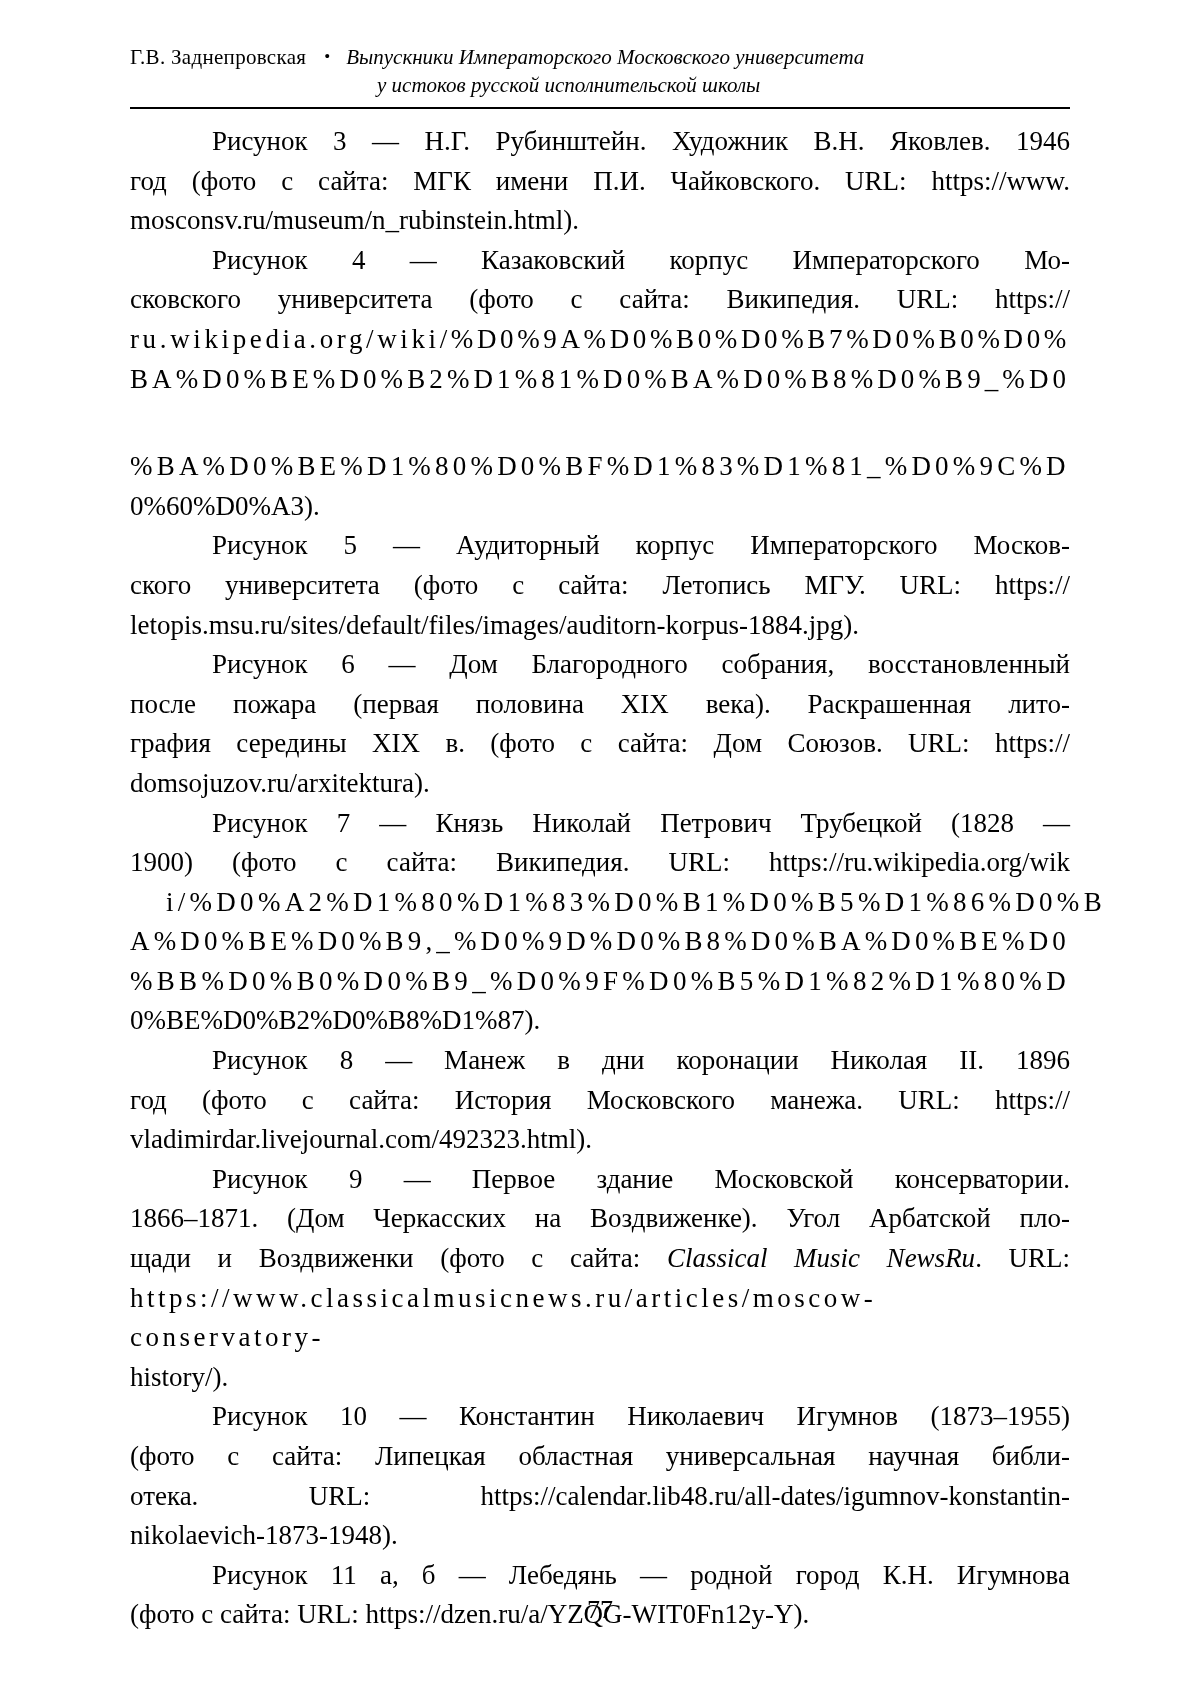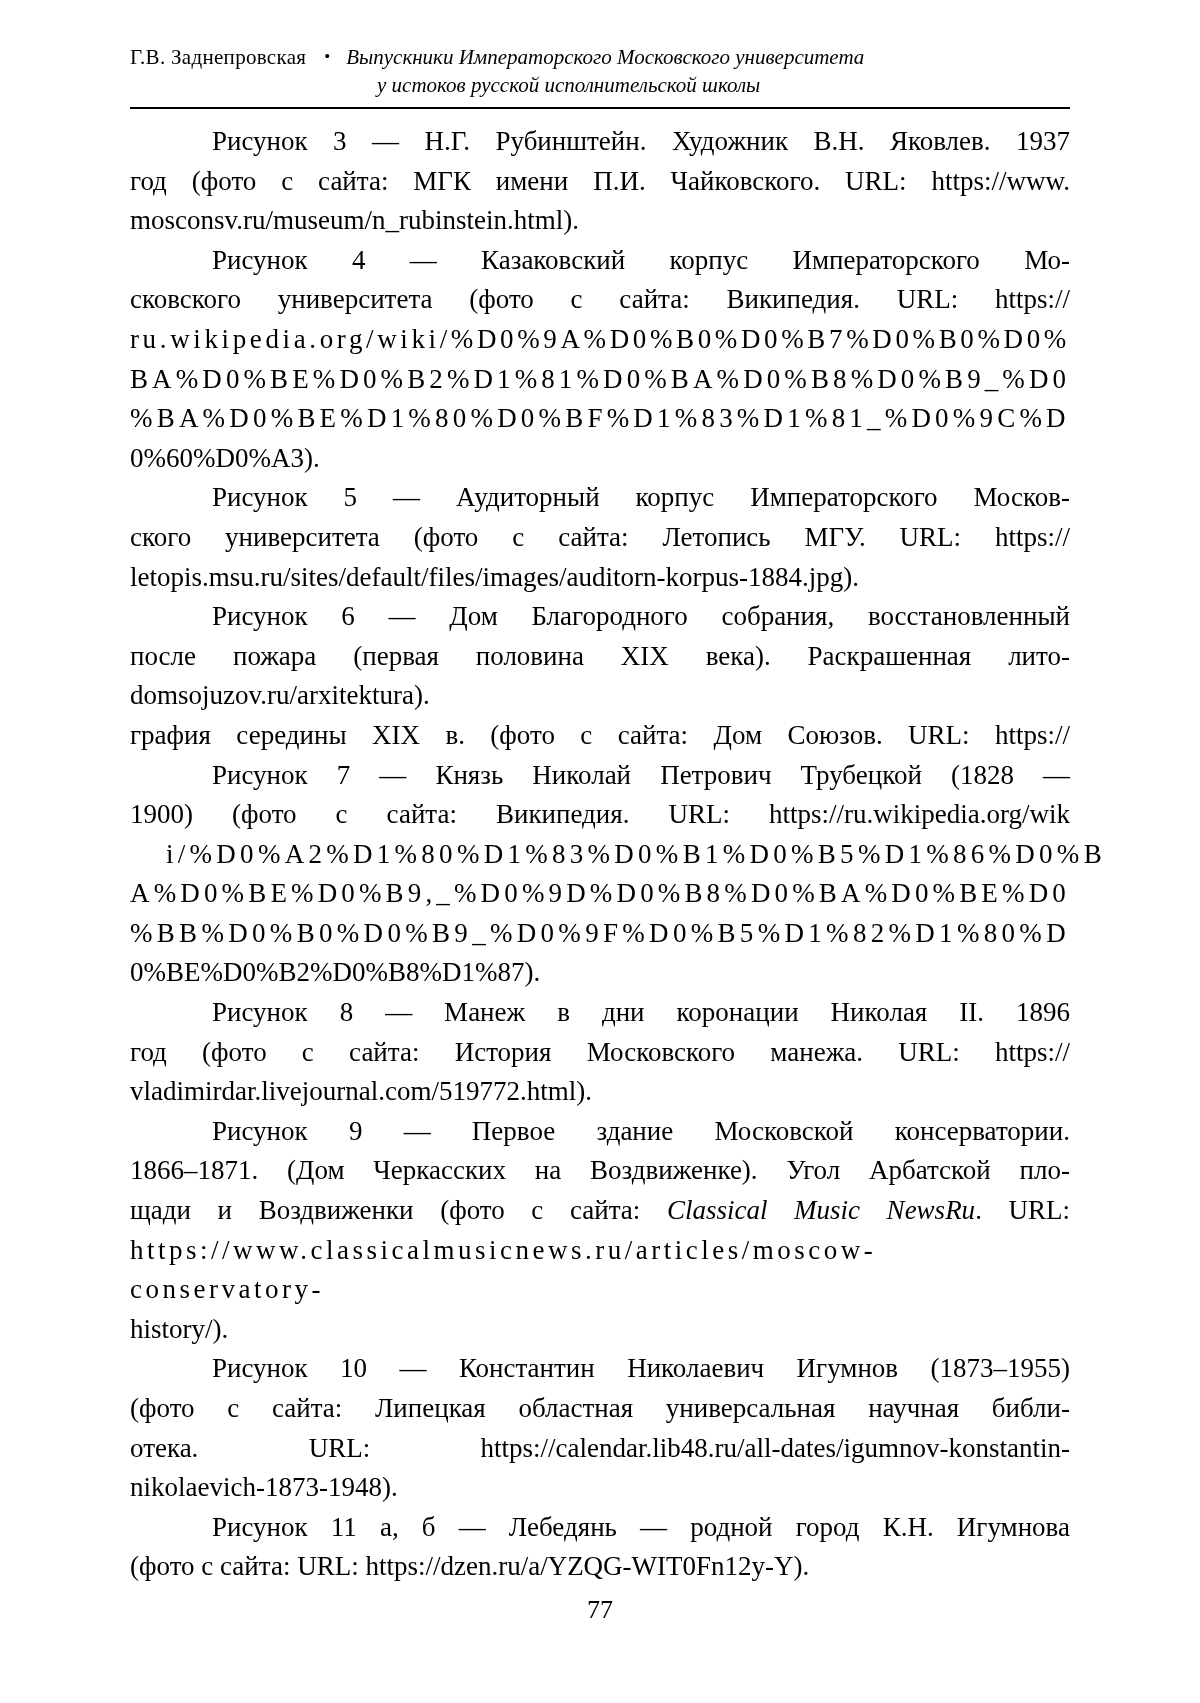--- a/index.html
+++ b/index.html
@@ -75,55 +75,55 @@
   <header class="header">
     <div class="h-line1">
       <span class="author">Г.В. Заднепровская</span><span class="sep">•</span><span class="htitle">Выпускники Императорского Московского университета</span>
     </div>
     <div class="h-line2">у истоков русской исполнительской школы</div>
     <div class="rule"></div>
   </header>
 
   <main class="body-text">
       <div>
-        <div class="line first"><span>Рисунок 3 — Н.Г. Рубинштейн. Художник В.Н. Яковлев. 1937</span></div>
+        <div class="line first"><span>Рисунок 3 — Н.Г. Рубинштейн. Художник В.Н. Яковлев. 1946</span></div>
         <div class="line"><span>год (фото с сайта: МГК имени П.И. Чайковского. URL: https://www.</span></div>
         <div class="line last"><span>mosconsv.ru/museum/n_rubinstein.html).</span></div>
       </div>
       <div>
         <div class="line first"><span>Рисунок 4 — Казаковский корпус Императорского Мо-</span></div>
         <div class="line"><span>сковского университета (фото с сайта: Википедия. URL: https://</span></div>
         <div class="line" style="letter-spacing: 3.63px;"><span>ru.wikipedia.org/wiki/%D0%9A%D0%B0%D0%B7%D0%B0%D0%</span></div>
         <div class="line" style="letter-spacing: 4.1px;"><span>BA%D0%BE%D0%B2%D1%81%D0%BA%D0%B8%D0%B9_%D0</span></div>
-        <div class="line" style="letter-spacing: 4.2px;"><span>%BA%D0%BE%D1%80%D0%BF%D1%83%D1%81_%D0%9C%D</span></div>
+        <div class="line" style="letter-spacing: 4.2px; margin-top: 48px;"><span>%BA%D0%BE%D1%80%D0%BF%D1%83%D1%81_%D0%9C%D</span></div>
         <div class="line last"><span>0%60%D0%A3).</span></div>
       </div>
       <div>
         <div class="line first"><span>Рисунок 5 — Аудиторный корпус Императорского Москов-</span></div>
         <div class="line"><span>ского университета (фото с сайта: Летопись МГУ. URL: https://</span></div>
         <div class="line last"><span>letopis.msu.ru/sites/default/files/images/auditorn-korpus-1884.jpg).</span></div>
       </div>
       <div>
         <div class="line first"><span>Рисунок 6 — Дом Благородного собрания, восстановленный</span></div>
         <div class="line"><span>после пожара (первая половина XIX века). Раскрашенная лито-</span></div>
+        <div class="line"><span>графия середины XIX в. (фото с сайта: Дом Союзов. URL: https://</span></div>
         <div class="line last"><span>domsojuzov.ru/arxitektura).</span></div>
-        <div class="line"><span>графия середины XIX в. (фото с сайта: Дом Союзов. URL: https://</span></div>
       </div>
       <div>
         <div class="line first"><span>Рисунок 7 — Князь Николай Петрович Трубецкой (1828 —</span></div>
         <div class="line"><span>1900) (фото с сайта: Википедия.  URL: https://ru.wikipedia.org/wik</span></div>
         <div class="line" style="letter-spacing: 4.28px; margin-left: 36px;"><span>i/%D0%A2%D1%80%D1%83%D0%B1%D0%B5%D1%86%D0%B</span></div>
         <div class="line" style="letter-spacing: 4.15px;"><span>A%D0%BE%D0%B9,_%D0%9D%D0%B8%D0%BA%D0%BE%D0</span></div>
         <div class="line" style="letter-spacing: 4.31px;"><span>%BB%D0%B0%D0%B9_%D0%9F%D0%B5%D1%82%D1%80%D</span></div>
         <div class="line last"><span>0%BE%D0%B2%D0%B8%D1%87).</span></div>
       </div>
       <div>
         <div class="line first"><span>Рисунок 8 — Манеж в дни коронации Николая II. 1896</span></div>
         <div class="line"><span>год (фото с сайта: История Московского манежа. URL: https://</span></div>
-        <div class="line last"><span>vladimirdar.livejournal.com/519772.html).</span></div>
+        <div class="line last"><span>vladimirdar.livejournal.com/492323.html).</span></div>
       </div>
       <div>
         <div class="line first"><span>Рисунок 9 — Первое здание Московской консерватории.</span></div>
         <div class="line"><span>1866–1871. (Дом Черкасских на Воздвиженке). Угол Арбатской пло-</span></div>
         <div class="line"><span>щади и Воздвиженки (фото с сайта: </span><span class="it">Classical Music NewsRu</span><span>. URL:</span></div>
         <div class="line" style="letter-spacing: 3.5px;"><span>https://www.classicalmusicnews.ru/articles/moscow-conservatory-</span></div>
         <div class="line last"><span>history/).</span></div>
       </div>
       <div>
         <div class="line first"><span>Рисунок 10 — Константин Николаевич Игумнов (1873–1955)</span></div>

